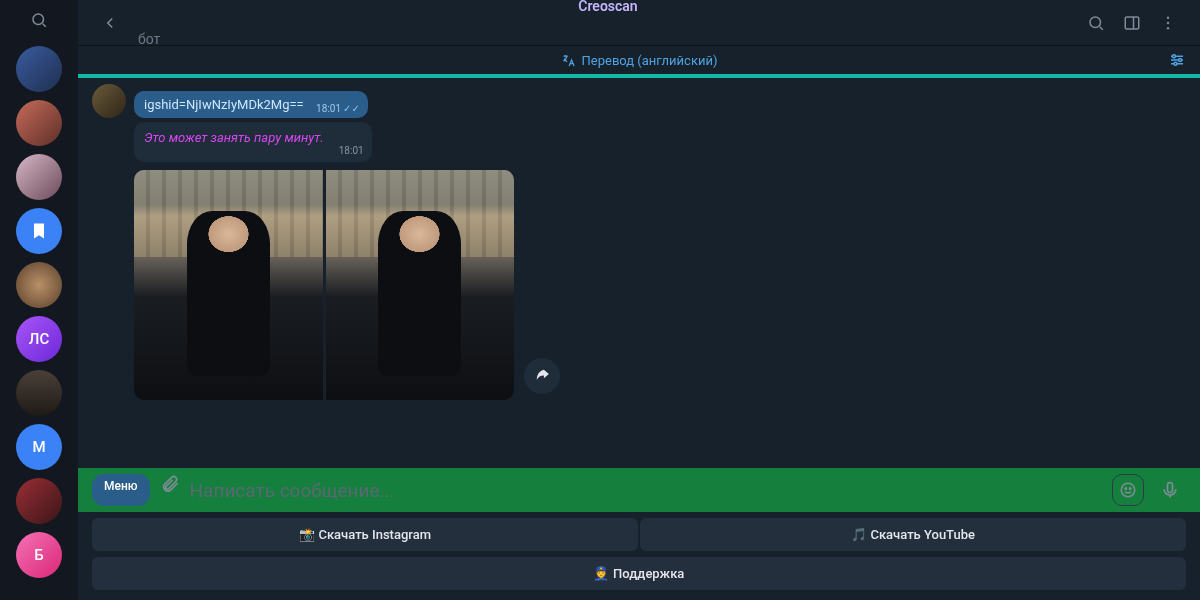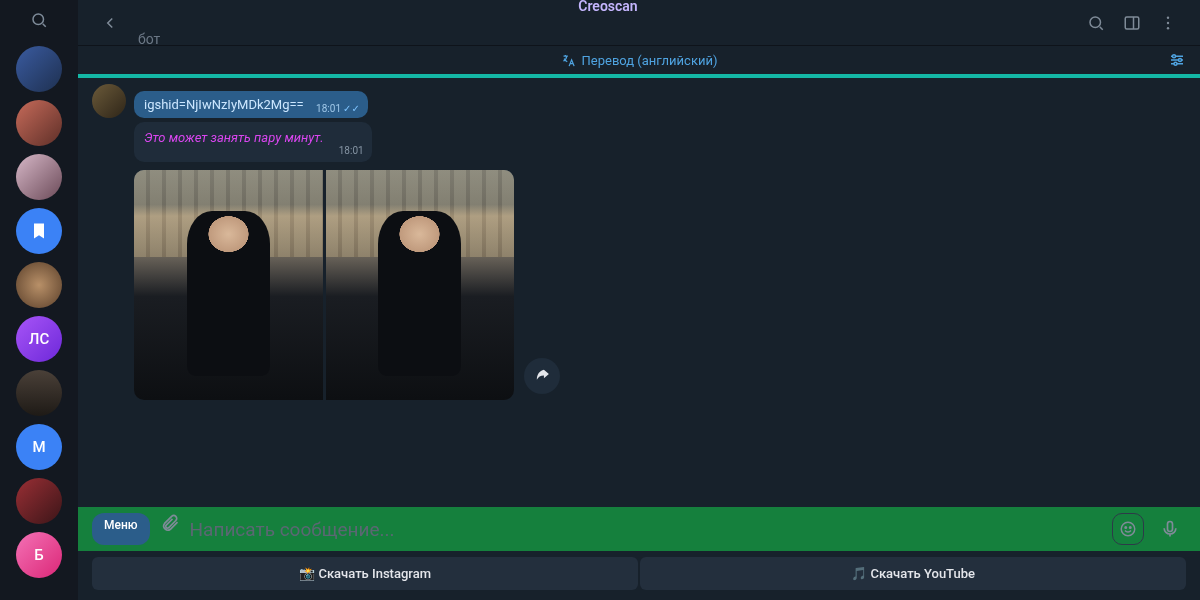--- a/index.html
+++ b/index.html
@@ -187,15 +187,18 @@
             <path d="M5 11a7 7 0 0014 0M12 18v3"></path>
           </svg>
       </div>
     </div>
 
     <div class="keyboard">
       <div class="kb-row">
         <div class="kb-btn">📸 Скачать Instagram</div>
         <div class="kb-btn">🎵 Скачать YouTube</div>
       </div>
+      <div class="kb-row">
+        <div class="kb-btn">👮 Поддержка</div>
+      </div>
     </div>
   </div>
 </div>
 
 </body></html>

